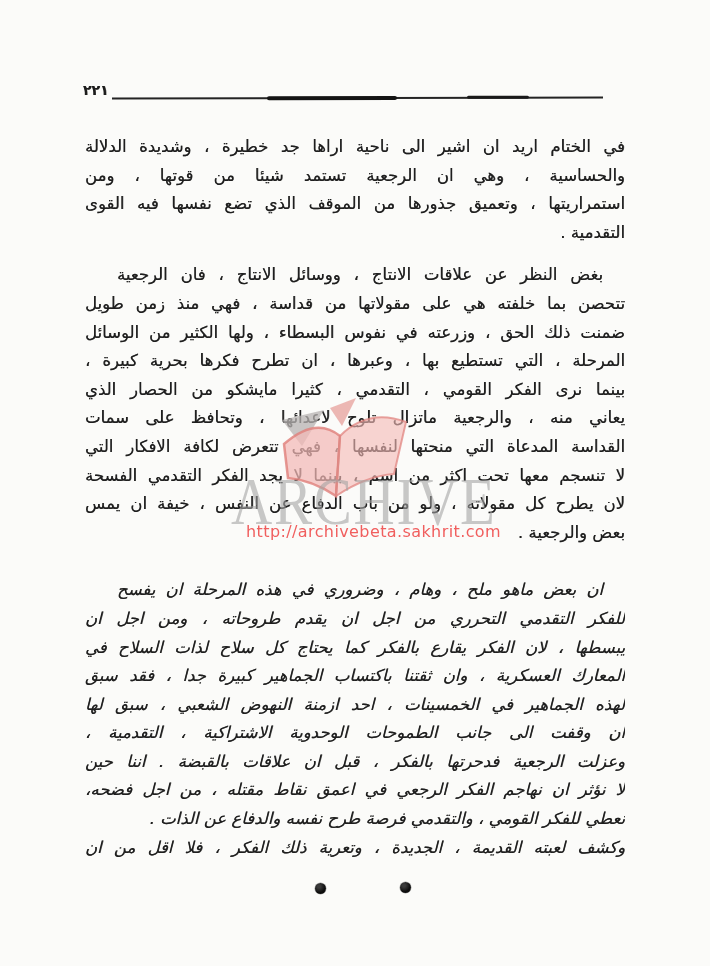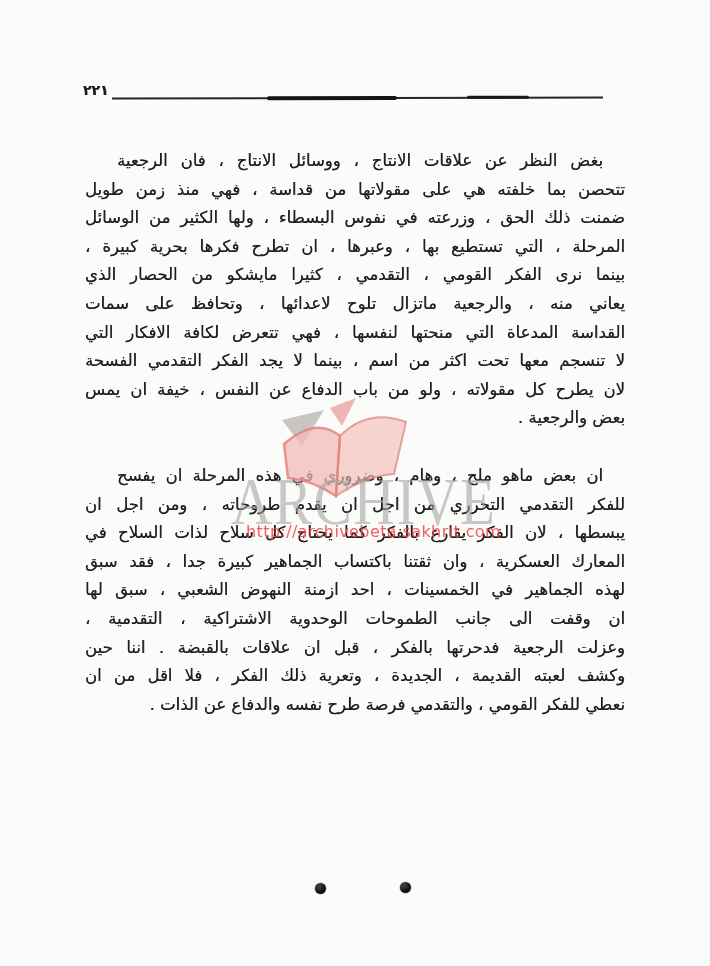--- a/index.html
+++ b/index.html
@@ -21,21 +21,21 @@
   .header-rule .thick1{position:absolute;left:155px;top:-1px;width:130px;height:4px;background:#141414;border-radius:2px;}
   .header-rule .thick2{position:absolute;left:355px;top:-1px;width:62px;height:3px;background:#1a1a1a;border-radius:2px;}
   
   .textblock{
     position:absolute;left:85px;top:133px;width:540px;
     direction:rtl;color:#1e1e1e;font-size:16.5px;line-height:28.6px;
     text-shadow:0.35px 0 0.2px rgba(10,10,10,.65);
   }
   .para{margin:0;}
   .para.p2{margin-top:14px;}
-  .para.p3{margin-top:29px;}
+  .para.p3{margin-top:29px;font-style:italic;}
   .tline{
     text-align:justify;text-align-last:justify;
     white-space:nowrap;overflow:hidden;
   }
   .tline.first{padding-right:22px;margin-left:32px;}
   .tline.last{text-align-last:right;}
   
   .wm{position:absolute;pointer-events:none;}
   .wm-logo{left:274px;top:396px;width:142px;height:114px;}
   .wm-brand{
@@ -66,42 +66,49 @@
 
 <div class="screen">
 
   <span class="page-number">٢٢١</span>
   <div class="header-rule">
     <span class="thick1"></span>
     <span class="thick2"></span>
   </div>
 
   <div class="textblock">
+    <div class="para p1">
+      <div class="tline">في الختام اريد ان اشير الى ناحية اراها جد خطيرة ، وشديدة الدلالة</div>
+      <div class="tline">والحساسية ، وهي ان الرجعية تستمد شيئا من قوتها ، ومن</div>
+      <div class="tline">استمراريتها ، وتعميق جذورها من الموقف الذي تضع نفسها فيه القوى</div>
+      <div class="tline last">التقدمية .</div>
+    </div>
     <div class="para p2">
       <div class="tline first">بغض النظر عن علاقات الانتاج ، ووسائل الانتاج ، فان الرجعية</div>
       <div class="tline">تتحصن بما خلفته هي على مقولاتها من قداسة ، فهي منذ زمن طويل</div>
       <div class="tline">ضمنت ذلك الحق ، وزرعته في نفوس البسطاء ، ولها الكثير من الوسائل</div>
       <div class="tline">المرحلة ، التي تستطيع بها ، وعبرها ، ان تطرح فكرها بحرية كبيرة ،</div>
       <div class="tline">بينما نرى الفكر القومي ، التقدمي ، كثيرا مايشكو من الحصار الذي</div>
       <div class="tline">يعاني منه ، والرجعية ماتزال تلوح لاعدائها ، وتحافظ على سمات</div>
       <div class="tline">القداسة المدعاة التي منحتها لنفسها ، فهي تتعرض لكافة الافكار التي</div>
       <div class="tline">لا تنسجم معها تحت اكثر من اسم ، بينما لا يجد الفكر التقدمي الفسحة</div>
       <div class="tline">لان يطرح كل مقولاته ، ولو من باب الدفاع عن النفس ، خيفة ان يمس</div>
       <div class="tline last">بعض والرجعية .</div>
     </div>
     <div class="para p3">
       <div class="tline first">ان بعض ماهو ملح ، وهام ، وضروري في هذه المرحلة ان يفسح</div>
       <div class="tline">للفكر التقدمي التحرري من اجل ان يقدم طروحاته ، ومن اجل ان</div>
       <div class="tline">يبسطها ، لان الفكر يقارع بالفكر كما يحتاج كل سلاح لذات السلاح في</div>
       <div class="tline">المعارك العسكرية ، وان ثقتنا باكتساب الجماهير كبيرة جدا ، فقد سبق</div>
       <div class="tline">لهذه الجماهير في الخمسينات ، احد ازمنة النهوض الشعبي ، سبق لها</div>
       <div class="tline">ان وقفت الى جانب الطموحات الوحدوية الاشتراكية ، التقدمية ،</div>
       <div class="tline">وعزلت الرجعية فدحرتها بالفكر ، قبل ان علاقات بالقبضة . اننا حين</div>
+      <div class="tline">لا نؤثر ان نهاجم الفكر الرجعي في اعمق نقاط مقتله ، من اجل فضحه،</div>
+      <div class="tline last">نعطي للفكر القومي ، والتقدمي فرصة طرح نفسه والدفاع عن الذات .</div>
       <div class="tline">وكشف لعبته القديمة ، الجديدة ، وتعرية ذلك الفكر ، فلا اقل من ان</div>
-      <div class="tline last">نعطي للفكر القومي ، والتقدمي فرصة طرح نفسه والدفاع عن الذات .</div>
     </div>
   </div>
 
   <div class="wm wm-logo">
     <svg width="142" height="114" viewBox="0 0 142 114" xmlns="http://www.w3.org/2000/svg">
 
       <polygon points="56,12 82,2 68,30" fill="#e07f7a" fill-opacity="0.55"></polygon>
 
       <polygon points="8,24 50,14 28,50" fill="#b7b3b2" fill-opacity="0.75"></polygon>
 

